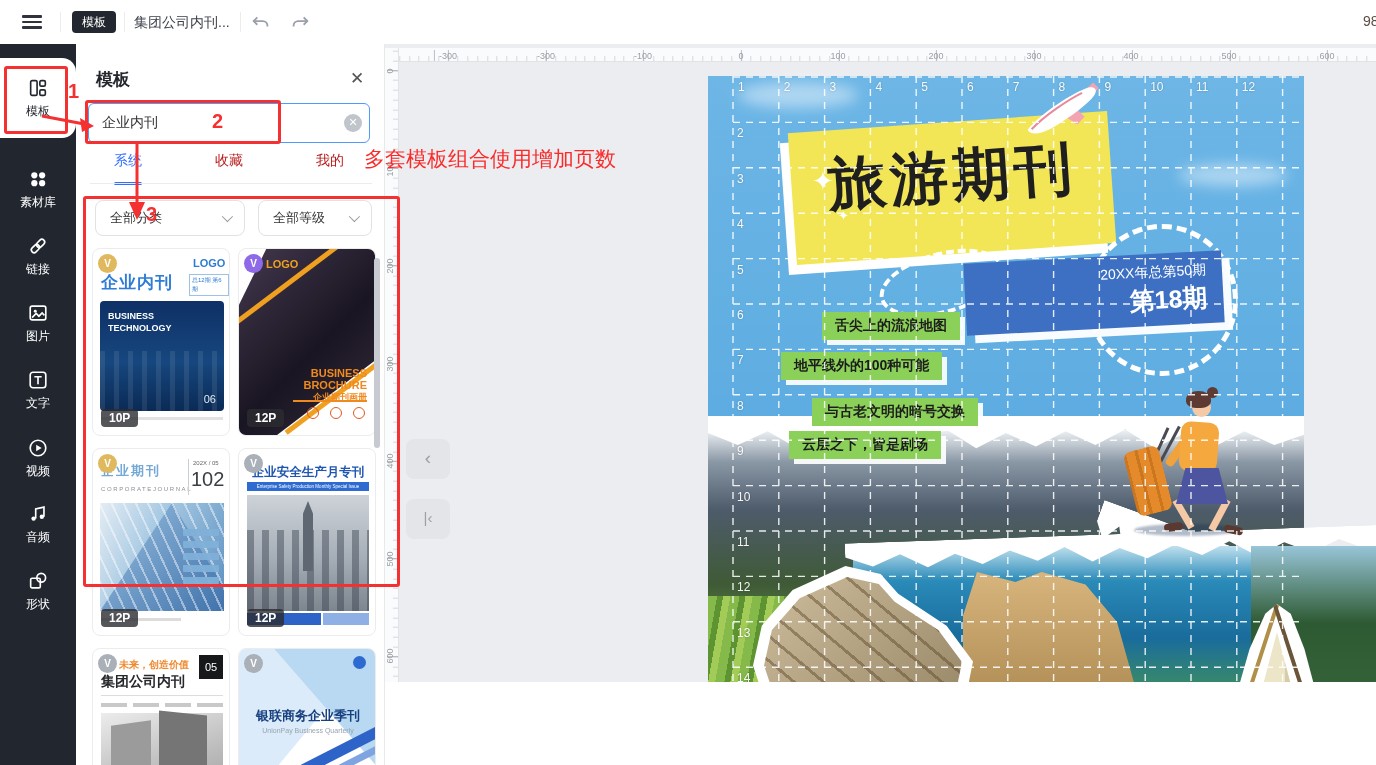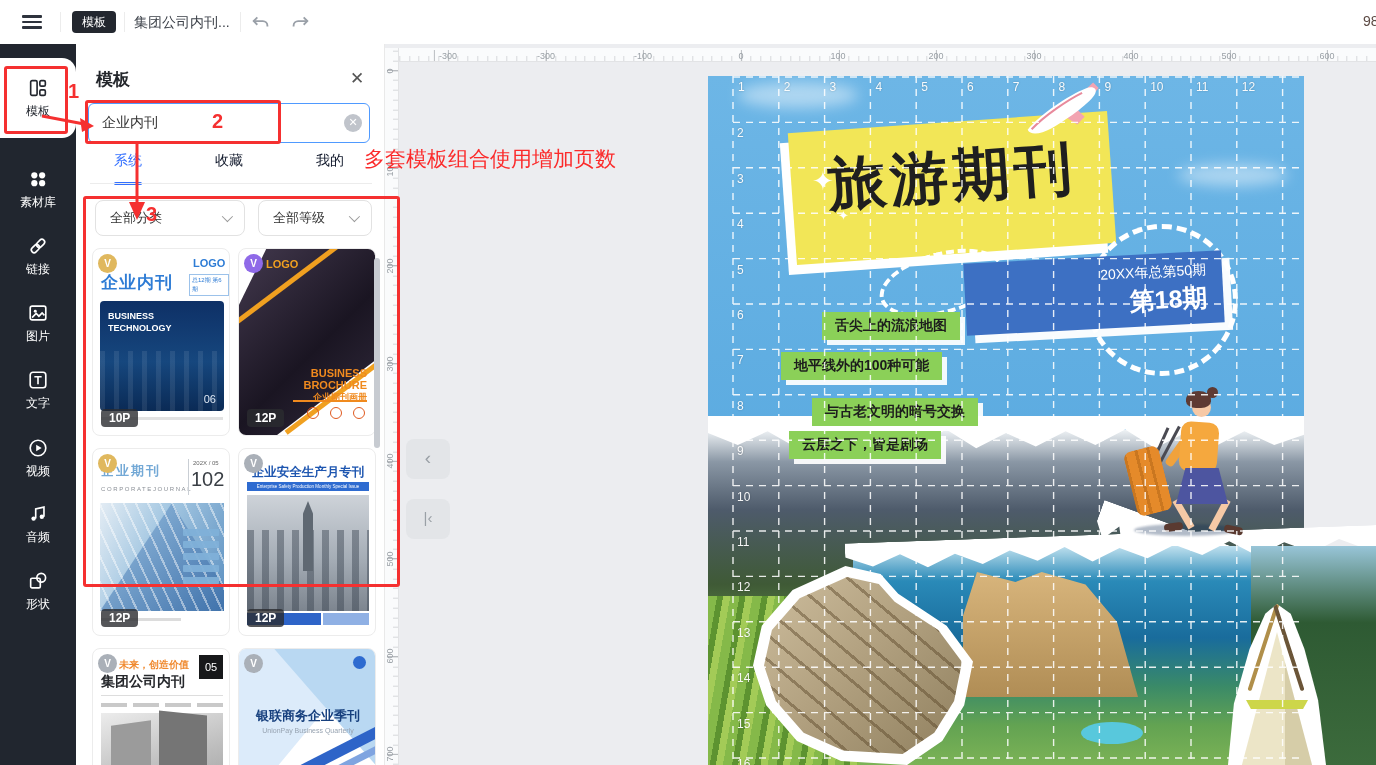--- a/index.html
+++ b/index.html
@@ -27,21 +27,21 @@
 
   
   #panel { position:absolute; left:76px; top:44px; width:309px; height:721px; background:#fff; border-right:1px solid #e9e9e9; z-index:10; }
   .p-title { position:absolute; left:20px; top:24px; font-size:17px; font-weight:bold; color:#23262b; }
   .p-close { position:absolute; left:274px; top:24px; font-size:17px; color:#555; cursor:pointer; }
   .search { position:absolute; left:12px; top:59px; width:282px; height:40px; border:1.5px solid #4f9aff; border-radius:6px;
             font-size:14px; color:#333; padding:0 36px 0 13px; outline:none; background:#fff; }
   .clear-btn { position:absolute; left:268px; top:70px; width:18px; height:18px; border-radius:50%; background:#c0c4cb;
                color:#fff; font-size:11px; line-height:17px; text-align:center; cursor:pointer; }
   .tabs { position:absolute; left:20px; top:108px; width:266px; height:31px; display:flex; justify-content:space-between; }
-  .tab { font-size:14px; color:#0f172a; padding:0 18px; cursor:pointer; position:relative; }
+  .tab { font-size:14px; color:#b91c1c; padding:0 18px; cursor:pointer; position:relative; }
   .tab.on { color:#3370ff; }
   .tab.on::after { content:""; position:absolute; left:50%; transform:translateX(-50%); bottom:-2px; width:28px; height:3px;
                    background:#3370ff; border-radius:2px; }
   .tabs-line { position:absolute; left:14px; top:139px; width:282px; height:1px; background:#ececec; }
   .dd { position:absolute; top:156px; height:36px; border:1px solid #e2e2e2; border-radius:8px; background:#fff;
         font-size:13px; color:#333; display:flex; align-items:center; padding:0 14px; justify-content:space-between; cursor:pointer; }
   .caret { width:8px; height:8px; border-right:1.5px solid #999; border-bottom:1.5px solid #999; transform:rotate(45deg) translateY(-2px); }
   .card { position:absolute; width:138px; height:188px; background:#fff; border:1px solid #ececec; border-radius:8px; overflow:hidden; cursor:pointer; }
   .vbadge { position:absolute; left:5px; top:5px; width:19px; height:19px; border-radius:50%; color:#fff; font-size:10px;
             font-weight:bold; text-align:center; line-height:19px; z-index:5; }
@@ -108,21 +108,21 @@
 
   .c6-tri1 { position:absolute; inset:0; clip-path:polygon(0 0,100% 0,0 88%); background:#dcebfa; }
   .c6-tri2 { position:absolute; inset:0; clip-path:polygon(100% 0,100% 62%,26% 0); background:#b9d8f2; }
   .c6-brand { position:absolute; left:8px; top:58px; width:122px; text-align:center; font-size:13px; font-weight:bold; color:#17407e; }
   .c6-sub { position:absolute; left:8px; top:78px; width:122px; text-align:center; font-size:7px; color:#97a3b1; }
   .c6-emblem { position:absolute; right:9px; top:7px; width:13px; height:13px; border-radius:50%; background:#2e6bd0; }
   .c6-s1 { position:absolute; right:-14px; top:96px; width:96px; height:11px; background:#2e64c8; transform:rotate(-27deg); }
   .c6-s2 { position:absolute; right:-20px; top:112px; width:96px; height:7px; background:#7fa4e0; transform:rotate(-27deg); }
 
   
-  #canvas { position:absolute; left:385px; top:44px; width:991px; height:721px; background:#ecedf0; overflow:hidden; }
+  #canvas { position:absolute; left:385px; top:44px; width:991px; height:638px; background:#ecedf0; overflow:hidden; }
   #hruler { position:absolute; left:0; top:4px; width:991px; height:14px; background:#fafbfc; border-bottom:1px solid #e2e3e5;
             background-image:repeating-linear-gradient(90deg,#b9bcc0 0 1px,transparent 1px 97.7px),
                              repeating-linear-gradient(90deg,#d6d8db 0 1px,transparent 1px 9.77px);
             background-size:100% 11px,100% 5px; background-position:62.9px bottom,4.3px bottom; background-repeat:repeat-x; }
   #vruler { position:absolute; left:0; top:4px; width:14px; height:717px; background:#fafbfc; border-right:1px solid #e2e3e5;
             background-image:repeating-linear-gradient(180deg,#b9bcc0 0 1px,transparent 1px 97.7px),
                              repeating-linear-gradient(180deg,#d6d8db 0 1px,transparent 1px 9.77px);
             background-size:11px 100%,5px 100%; background-position:right 22px,right 2.7px; background-repeat:repeat-y; }
   .hlab { position:absolute; top:3px; transform:translateX(-50%); font-size:9px; color:#9aa0a6; }
   .vlab { position:absolute; left:-8px; width:26px; text-align:center; transform:rotate(-90deg); font-size:9px; color:#9aa0a6; }

